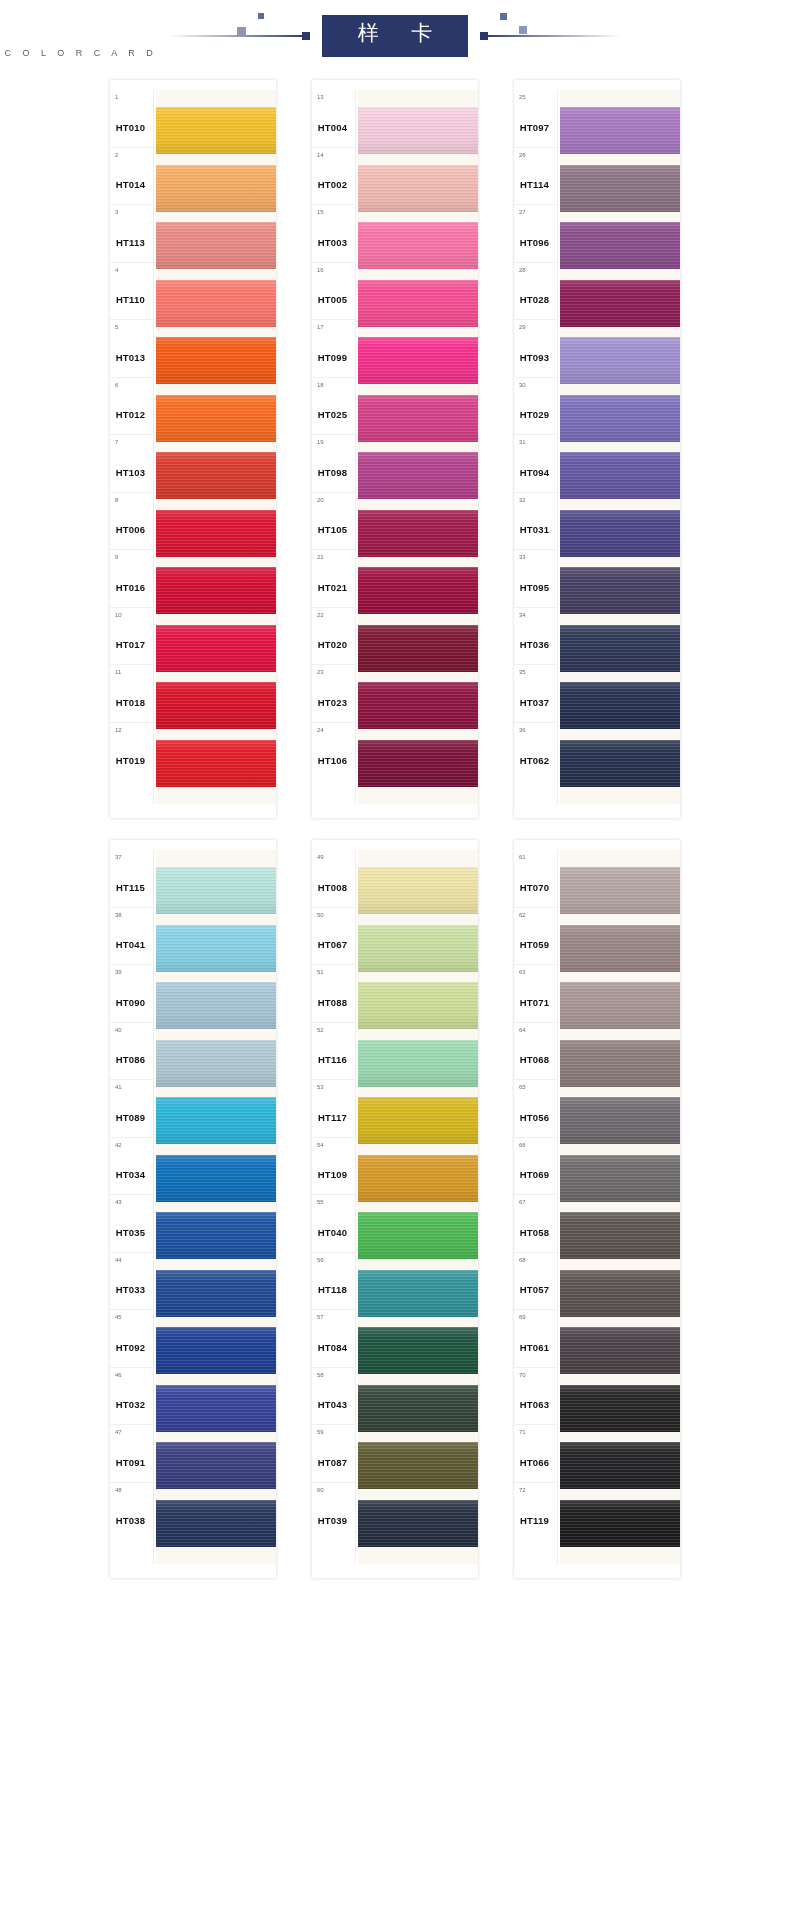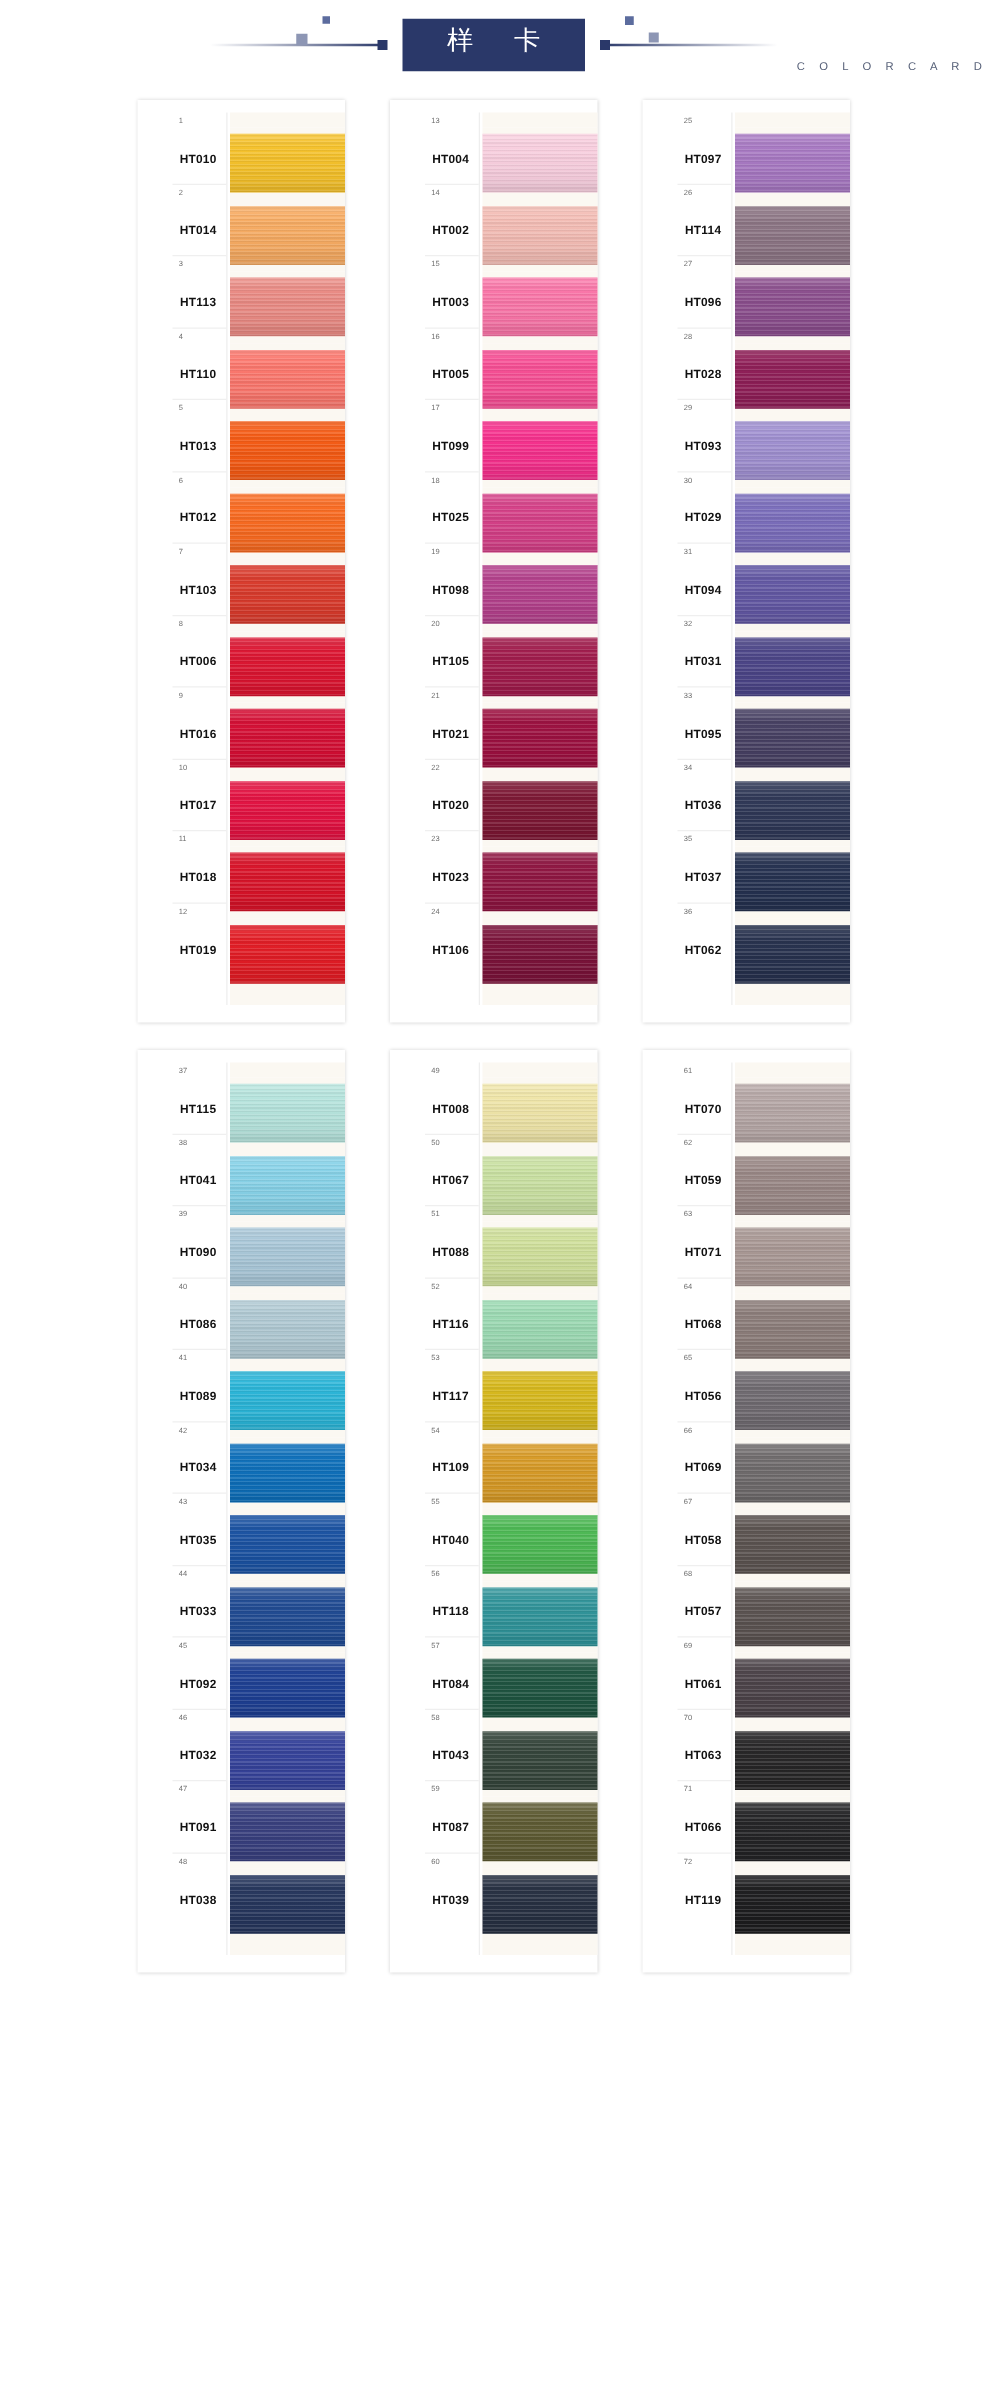--- a/index.html
+++ b/index.html
@@ -55,21 +55,21 @@
     letter-spacing: 10px;
     text-indent: 10px;
     font-family: Liberation Mono, monospace;
     font-weight: 400;
     line-height: 1.25;
   }
   .subtitle {
     position: absolute;
     top: 48px;
     left: 0; right: 0;
-    text-align: right;
+    text-align: left;
     font-size: 9px;
     letter-spacing: 4.5px;
     text-indent: 4.5px;
     color: #555f77;
   }
   .deco {
     position: absolute;
     background: #8d96b4;
   }
   .deco.d1 { left: 237px; top: 27px; width: 9px; height: 9px; }
@@ -93,21 +93,20 @@
     background: #ffffff;
     box-shadow: 0 0 3px rgba(0,0,0,0.18);
     padding: 10px 0 14px 0;
   }
   .labels {
     width: 44px;
     flex: 0 0 44px;
     display: flex;
     flex-direction: column;
     border-right: 1px solid #eeeeee;
-    margin-left: 28px;
   }
   .swatches {
     flex: 1 1 auto;
     display: flex;
     flex-direction: column;
     padding-left: 2px;
   }
 
   .label-cell {
     height: 57.5px;

